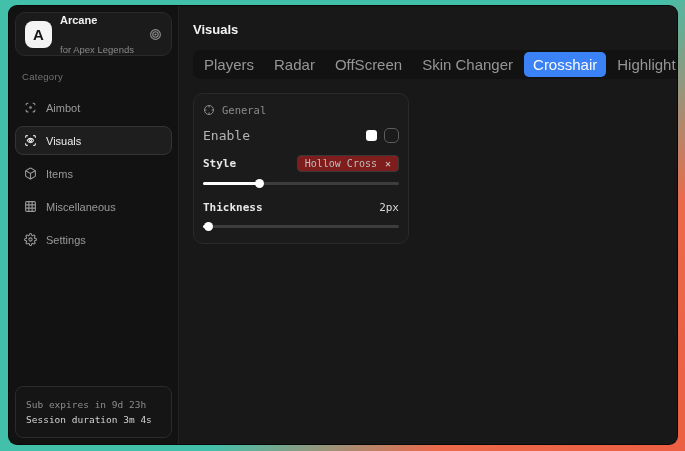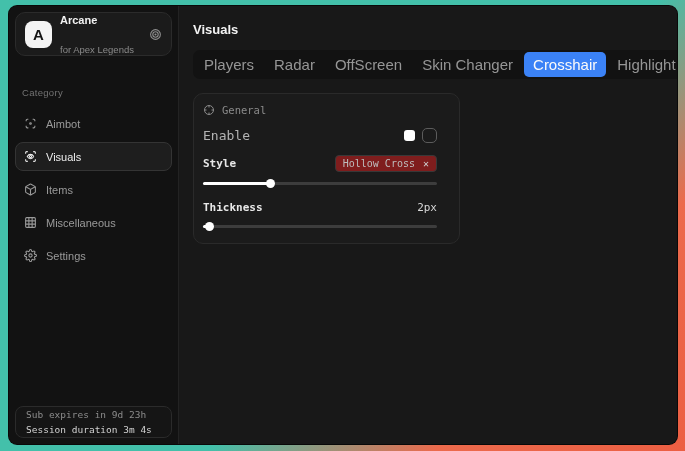--- a/index.html
+++ b/index.html
@@ -28,54 +28,54 @@
   .logo {
     width: 27px; height: 27px; border-radius: 8px; background: #f4f4f4;
     color: #141414; font-weight: 700; font-size: 15px;
     display: grid; place-items: center; flex: none;
   }
   .app-meta { display: flex; flex-direction: column; gap: 18px; }
   .app-title { font-size: 11px; font-weight: 700; color: #f2f2f2; }
   .app-sub { font-size: 9.5px; color: #8a8a8a; }
   .header-target { margin-left: auto; color: #8f8f8f; display: flex; }
   .category-label {
-    margin: 31px 7px 9px 7px; font-size: 9.5px; color: #737373; letter-spacing: .3px;
+    margin: 15px 7px 9px 7px; font-size: 9.5px; color: #737373; letter-spacing: .3px;
   }
   .nav-item {
     display: flex; align-items: center; gap: 9px;
     padding: 7px 8px; margin: 2px 0; border-radius: 8px;
     border: 1px solid transparent; color: #9a9a9a; font-size: 11px;
     cursor: pointer;
   }
   .nav-item.selected { background: #1e1e1e; border-color: #343434; color: #ededed; }
   .nav-icon { display: flex; flex: none; }
   .spacer { flex: 1; }
   .status-box {
     border: 1px solid #2b2b2b; border-radius: 8px; background: #151515;
-    padding: 2px 10px; margin-top: 6px;
+    padding: 12px 10px; margin-top: 6px;
     font-family: "DejaVu Sans Mono", monospace;
   }
   .status-line-1 { font-size: 9.5px; color: #8c8c8c; margin-bottom: 4px; }
   .status-line-2 { font-size: 9.5px; color: #d2d2d2; }
   
   .main { flex: 1; background: #181818; padding: 16px 14px; }
   .main-title { font-size: 13px; font-weight: 700; color: #f2f2f2; }
   .tabbar {
     margin-top: 13px; display: inline-flex; align-items: center;
     background: #121212; border-radius: 7px; padding: 2px; gap: 2px;
   }
   .tab {
     font-size: 15px; color: #969696; padding: 4px 9px; border-radius: 5px;
     white-space: nowrap; cursor: pointer;
   }
   .tab.selected { background: #3b82f6; color: #fafafa; }
   .card {
-    margin-top: 14px; width: 267px;
+    margin-top: 14px; width: 216px;
     background: #1b1b1b; border: 1px solid #2a2a2a; border-radius: 10px;
-    padding: 10px 22px 12px 9px;
+    padding: 10px 9px 12px 9px;
     font-family: "DejaVu Sans Mono", monospace;
   }
   .card-header { display: flex; align-items: center; gap: 7px; color: #8b8b8b; font-size: 10.5px; }
   .setting-row {
     display: flex; justify-content: space-between; align-items: center;
     margin-top: 12px; min-height: 15px;
   }
   .lbl-dim { font-size: 13px; color: #b3b3b3; }
   .lbl { font-size: 11px; font-weight: 700; color: #e8e8e8; }
   .val { font-size: 11px; color: #d8d8d8; }

